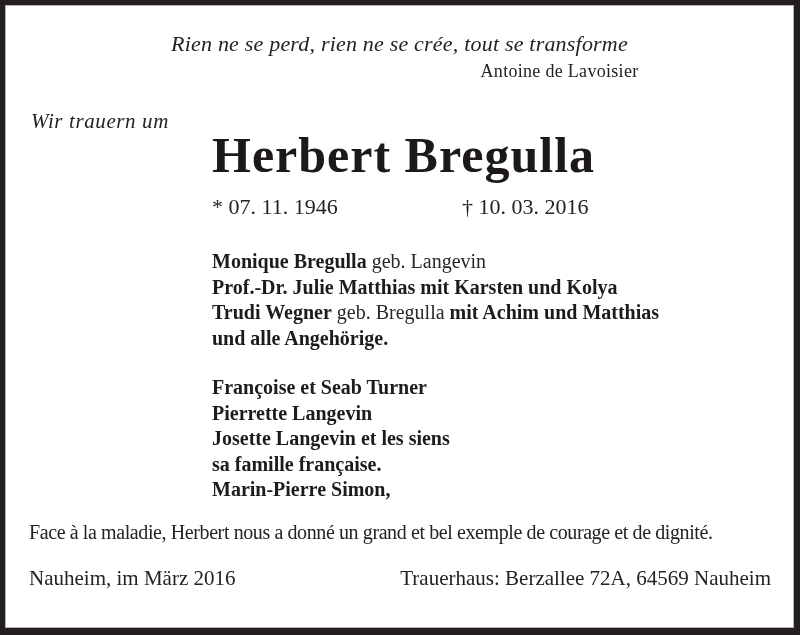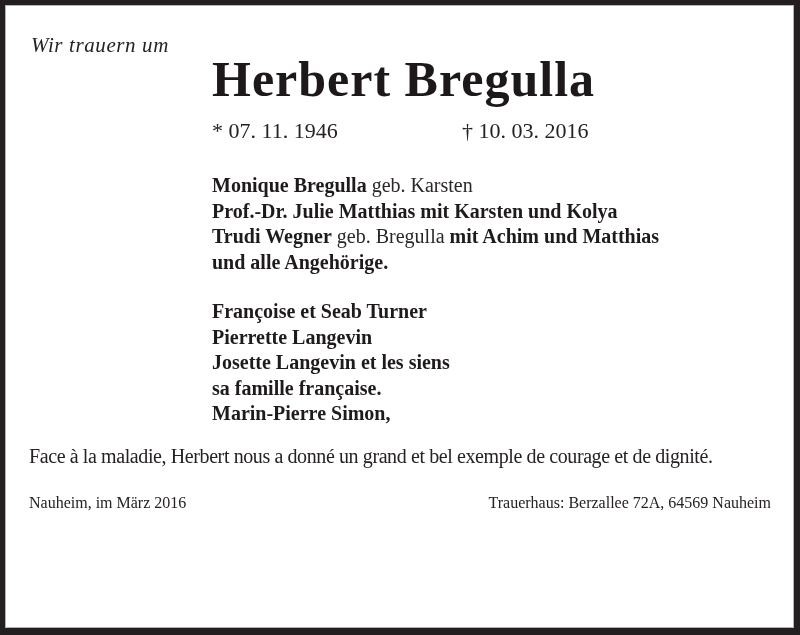--- a/index.html
+++ b/index.html
@@ -87,42 +87,46 @@
     margin: 17px 0 0 23px;
     font-size: 20px;
     line-height: 25px;
     letter-spacing: -0.4px;
     white-space: nowrap;
   }
   .bottom-row {
     display: flex;
     justify-content: space-between;
     margin: 21px 22px 0 23px;
-    font-size: 16px;
+    font-size: 21px;
     line-height: 25px;
   }
 </style>
 </head>
 <body>
 
 <div class="notice">
   <div class="inner">
 
+    <div class="quote-block">
+      <div class="quote-text">Rien ne se perd, rien ne se crée, tout se transforme</div>
+      <div class="quote-author">Antoine de Lavoisier</div>
+    </div>
 
     <div class="intro">Wir trauern um</div>
 
     <div class="main-col">
       <h1 class="deceased-name">Herbert Bregulla</h1>
 
       <div class="dates">
         <span class="birth">* 07. 11. 1946</span><span class="death">† 10. 03. 2016</span>
       </div>
 
       <div class="names block1">
-        <div class="line"><span class="b">Monique Bregulla</span><span class="r"> geb. Karsten</span></div>
+        <div class="line"><span class="b">Monique Bregulla</span><span class="r"> geb. Langevin</span></div>
         <div class="line"><span class="b">Prof.-Dr. Julie Matthias mit Karsten und Kolya</span></div>
         <div class="line"><span class="b">Trudi Wegner</span><span class="r"> geb. Bregulla </span><span class="b">mit Achim und Matthias</span></div>
         <div class="line"><span class="b">und alle Angehörige.</span></div>
       </div>
 
       <div class="names block2">
         <div class="line">Françoise et Seab Turner</div>
         <div class="line">Pierrette Langevin</div>
         <div class="line">Josette Langevin et les siens</div>
         <div class="line">sa famille française.</div>

